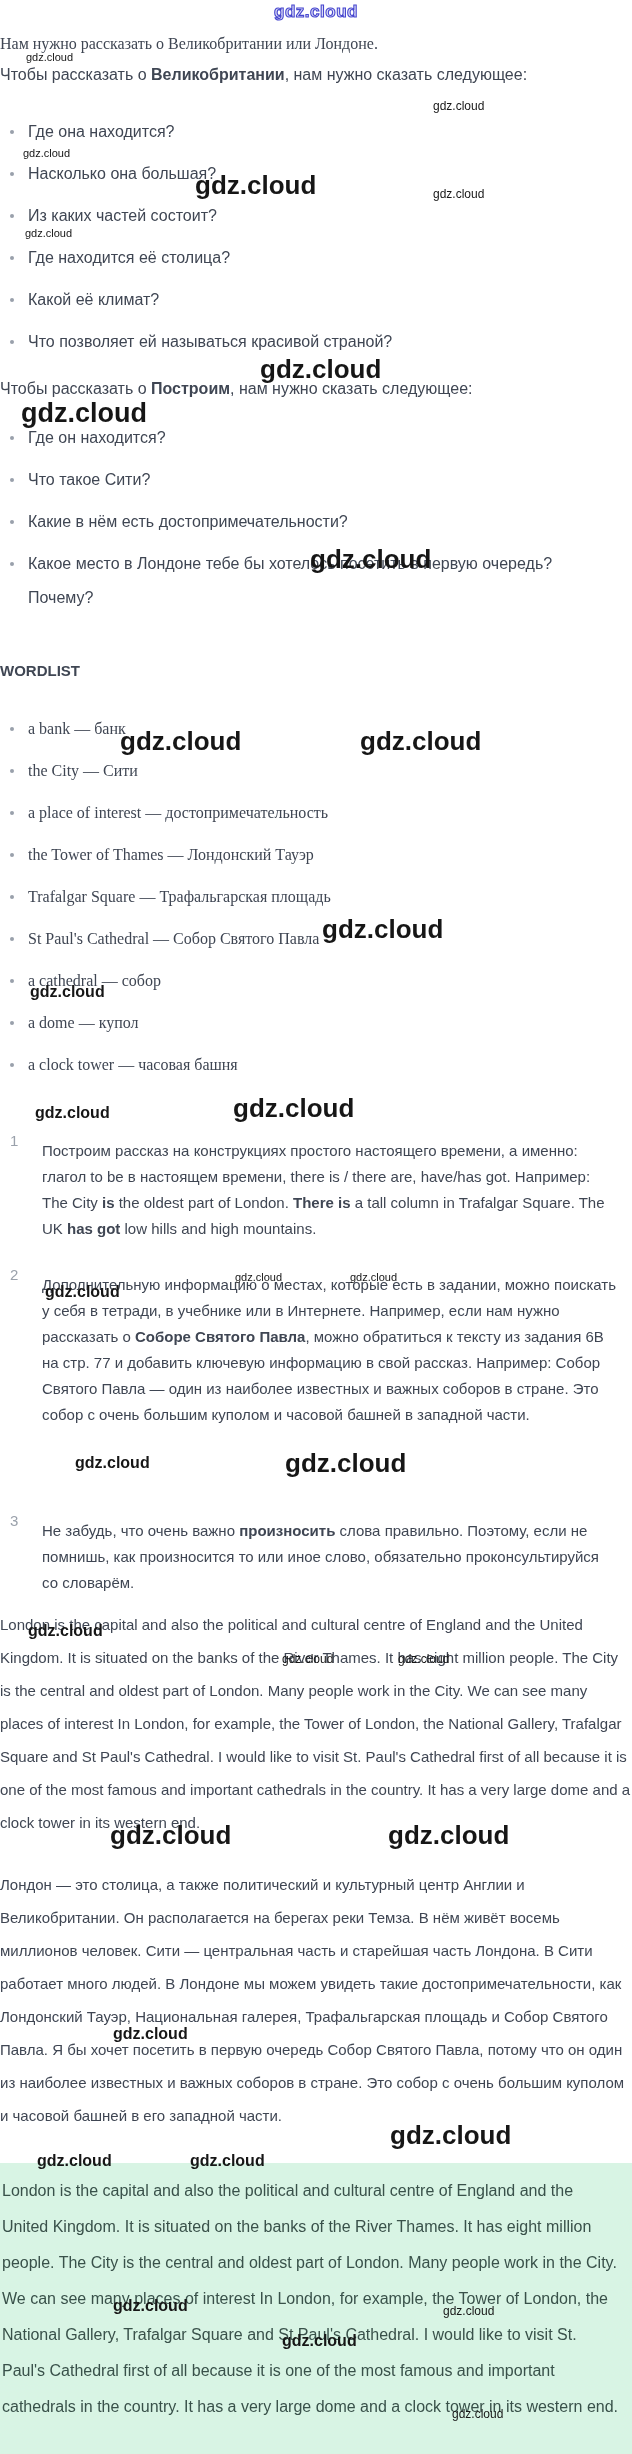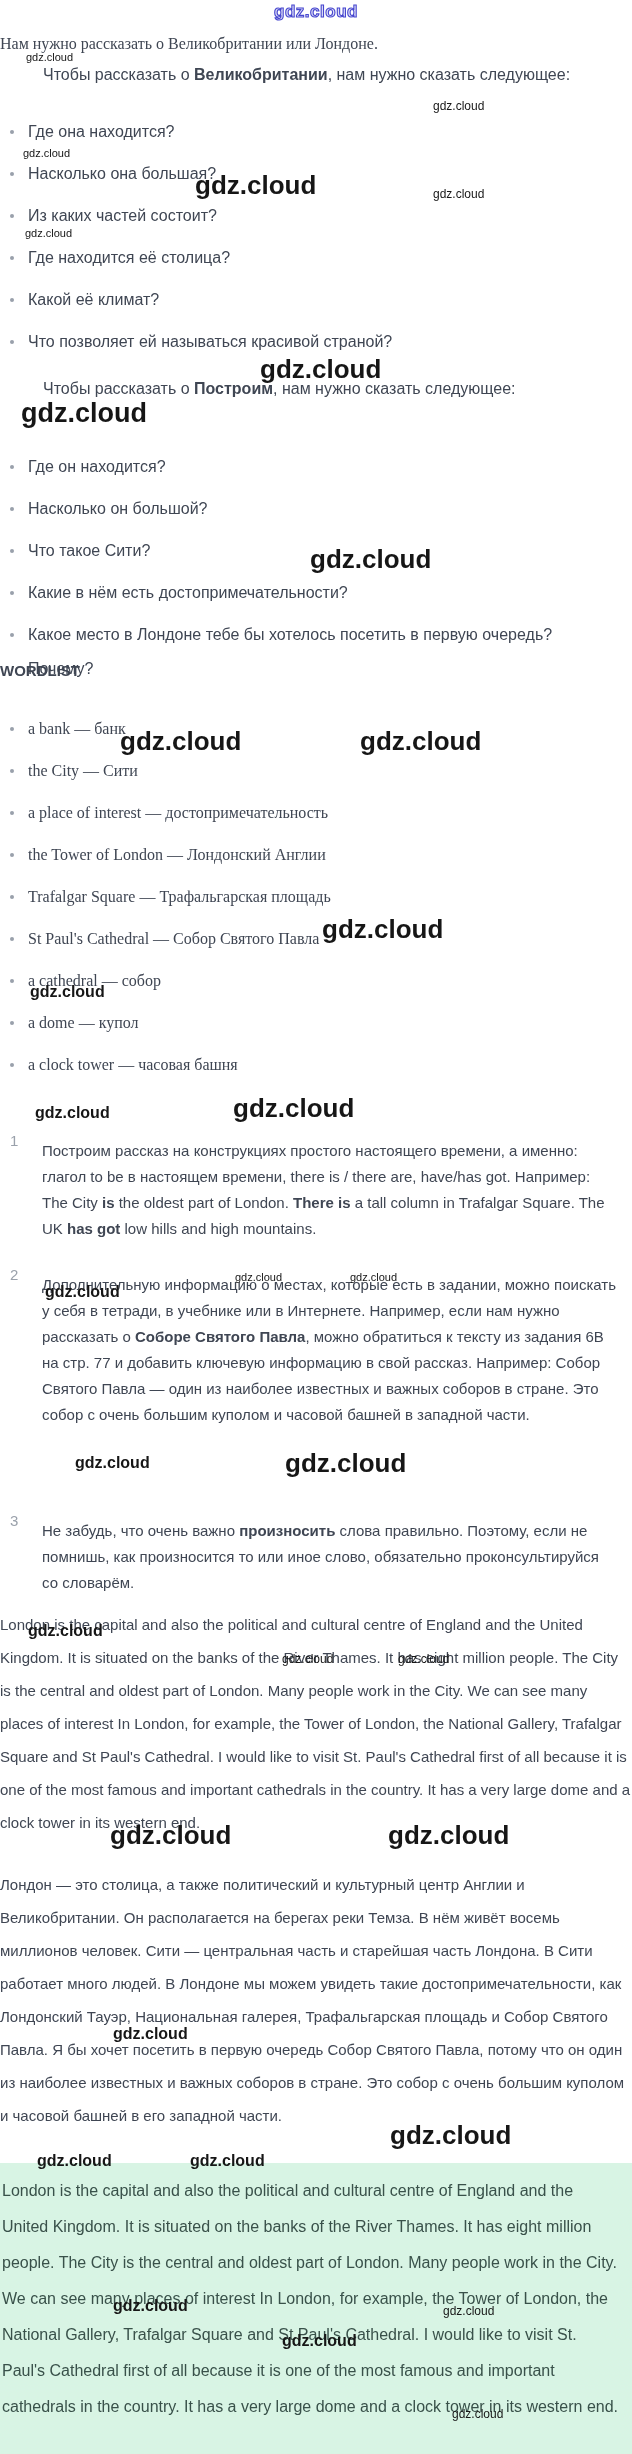--- a/index.html
+++ b/index.html
@@ -6,31 +6,31 @@
   .page{
     position:relative;width:632px;height:2454px;overflow:hidden;background:#ffffff;
     font-family:"Liberation Sans",sans-serif;color:#3f4653;
   }
   .abs{position:absolute;left:0;margin:0;width:632px;box-sizing:border-box;}
   .logo{
     top:2px;text-align:center;font-size:17px;font-weight:700;letter-spacing:.5px;
     color:rgba(70,70,207,0.18);-webkit-text-stroke:1.1px #4646cf;
   }
   .intro{top:33px;font-size:16px;line-height:22px;font-family:Liberation Serif, serif;}
-  .heading{font-size:16px;line-height:22px;padding-left:43px;}
+  .heading{font-size:16px;line-height:22px;}
   .h-uk{top:64px;}
   .h-london{top:378px;}
   .b{font-weight:700;}
   .q-list{list-style:none;padding:0 0 0 28px;margin:0;}
   .q-list li{position:relative;line-height:34px;margin-bottom:8px;font-size:16px;max-width:545px;}
   .q-list li::before{
     content:"";position:absolute;left:-18px;top:15px;width:4px;height:4px;border-radius:50%;background:#99a0ab;
   }
   .list-uk{top:115px;}
-  .list-london{top:450px;}
+  .list-london{top:421px;}
   .wordlist-title{top:662px;font-size:15px;font-weight:700;color:#3f4653;}
   .list-words{top:712px;font-family:Liberation Serif, serif;}
   .tip{padding-left:28px;}
   .tip-1{top:1124px;}
   .tip-2{top:1258px;}
   .tip-3{top:1504px;}
   .tip-num{position:absolute;left:10px;top:0;color:#9aa1ab;font-size:15px;line-height:33px;}
   .tip-text{margin:14px;font-size:15px;line-height:26px;}
   .answer{font-size:15px;line-height:33px;}
   .answer-en{top:1608px;}
@@ -55,32 +55,31 @@
       <li>Насколько она большая?</li>
       <li>Из каких частей состоит?</li>
       <li>Где находится её столица?</li>
       <li>Какой её климат?</li>
       <li>Что позволяет ей называться красивой страной?</li>
     </ul>
 
   <p class="heading h-london abs"><span>Чтобы рассказать о </span><span class="b">Построим</span><span>, нам нужно сказать следующее:</span></p>
   <ul class="q-list list-london abs">
       <li>Где он находится?</li>
-      <li>Насколько он большой?</li>
       <li>Что такое Сити?</li>
       <li>Какие в нём есть достопримечательности?</li>
       <li>Какое место в Лондоне тебе бы хотелось посетить в первую очередь? Почему?</li>
     </ul>
 
   <h3 class="wordlist-title abs">WORDLIST</h3>
   <ul class="q-list list-words abs">
       <li>a bank — банк</li>
       <li>the City — Сити</li>
       <li>a place of interest — достопримечательность</li>
-      <li>the Tower of London — Лондонский Англии</li>
+      <li>the Tower of Thames — Лондонский Тауэр</li>
       <li>Trafalgar Square — Трафальгарская площадь</li>
       <li>St Paul's Cathedral — Собор Святого Павла</li>
       <li>a cathedral — собор</li>
       <li>a dome — купол</li>
       <li>a clock tower — часовая башня</li>
     </ul>
 
   <div class="tip tip-1 abs">
     <span class="tip-num">1</span>
     <p class="tip-text"><span>Построим рассказ на конструкциях простого настоящего времени, а именно: глагол to be в настоящем времени, there is / there are, have/has got. Например: The City </span><span class="b">is</span><span> the oldest part of London. </span><span class="b">There is</span><span> a tall column in Trafalgar Square. The UK </span><span class="b">has got</span><span> low hills and high mountains.</span></p>

